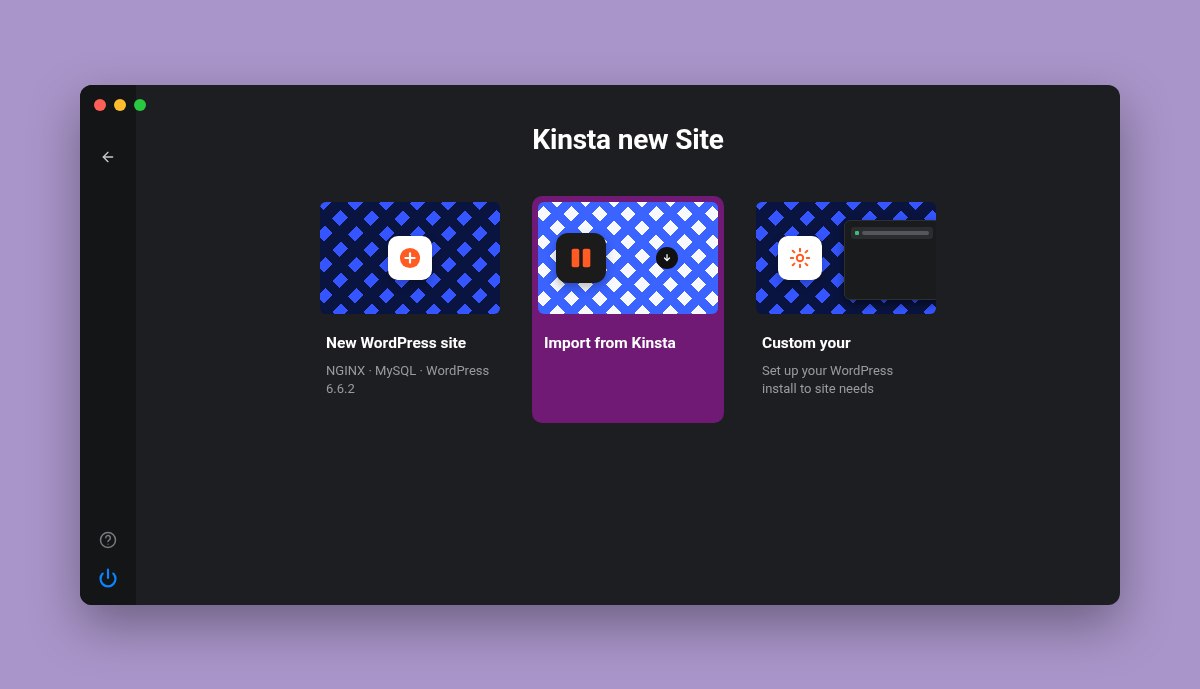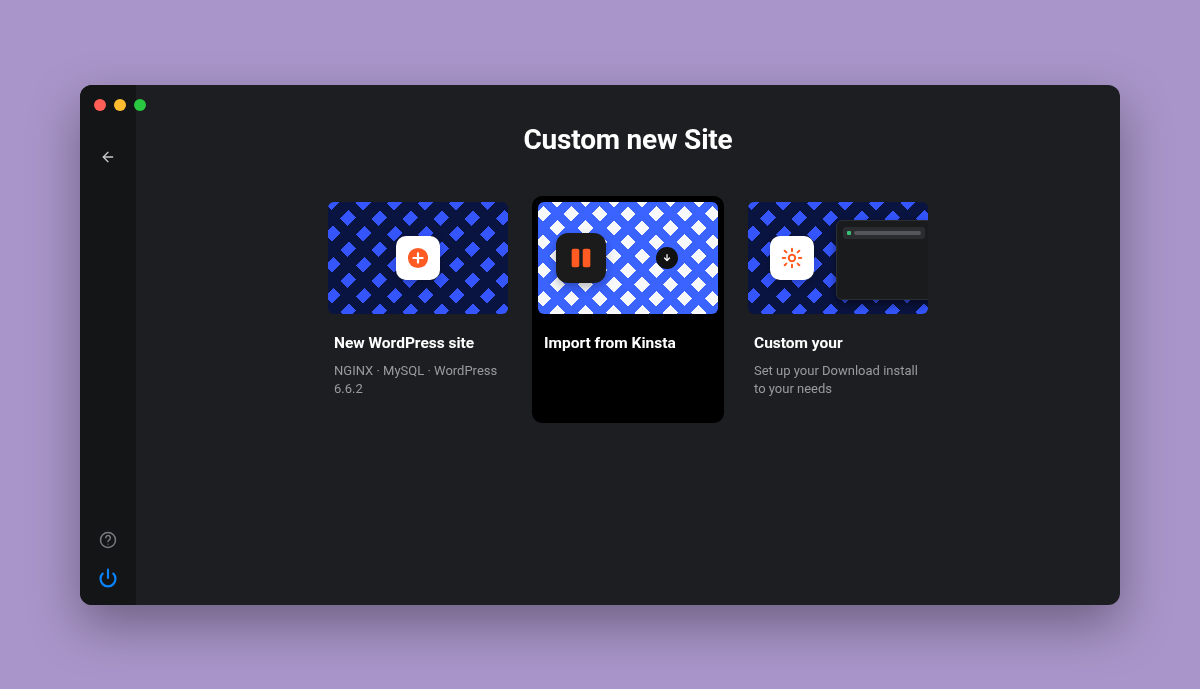--- a/index.html
+++ b/index.html
@@ -71,30 +71,30 @@
     color:#fff;
   }
   .page-title {
     font-size: 28px;
     font-weight: 700;
     letter-spacing: -0.2px;
     margin-bottom: 46px;
   }
   .cards {
     display:flex;
-    gap: 18px;
+    gap: 26px;
   }
   .card {
     width: 192px;
     border-radius: 10px;
     padding: 0 6px 16px 6px;
     cursor:pointer;
   }
   .card.hover {
-    background: #000000;
+    background: #701a75;
     padding: 6px 6px 16px 6px;
     margin-top:-6px;
   }
   .thumb {
     width: 180px; height: 112px;
     border-radius: 6px;
     margin: 0 auto 20px auto;
     position:relative;
     overflow:hidden;
   }
@@ -194,21 +194,21 @@
     </div>
     <div class="rail-icon">
       <svg width="20" height="20" viewBox="0 0 24 24" fill="none" stroke="#0a84ff" stroke-width="2.6" stroke-linecap="round" stroke-linejoin="round">
           <path d="M18.36 6.64a9 9 0 1 1-12.73 0"></path>
           <line x1="12" y1="2" x2="12" y2="12"></line>
         </svg>
     </div>
   </div>
 
   <div class="main">
-    <h1 class="page-title">Custom new Site</h1>
+    <h1 class="page-title">Kinsta new Site</h1>
 
     <div class="cards">
 
       <div class="card">
         <div class="thumb pattern-dark">
           <div class="badge center">
             <svg width="22" height="22" viewBox="0 0 24 24">
                 <circle cx="12" cy="12" r="11" fill="#ff5b22"></circle>
                 <path d="M12 7v10M7 12h10" stroke="#fff" stroke-width="2.4" stroke-linecap="round"></path>
               </svg>
@@ -245,18 +245,18 @@
               </svg>
           </div>
           <div class="browser-overlay">
             <div class="urlbar">
                 <span class="lock"></span>
                 <span class="txt"></span>
               </div>
           </div>
         </div>
         <div class="card-title">Custom your</div>
-        <div class="card-desc">Set up your Download install to your needs</div>
+        <div class="card-desc">Set up your WordPress install to site needs</div>
       </div>
 
     </div>
   </div>
 </div>
 
 </body></html>

